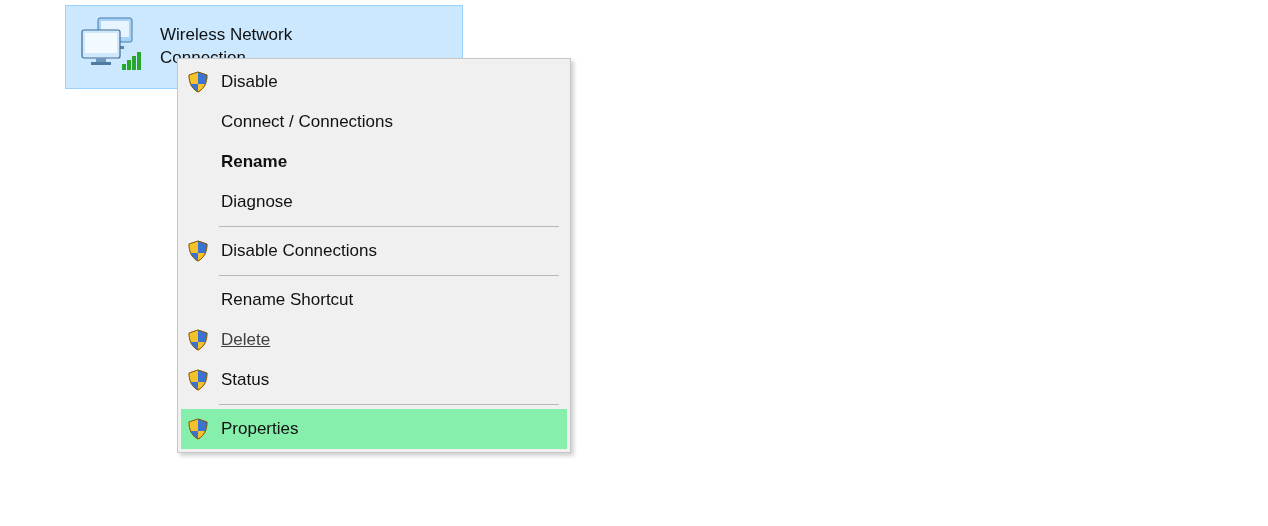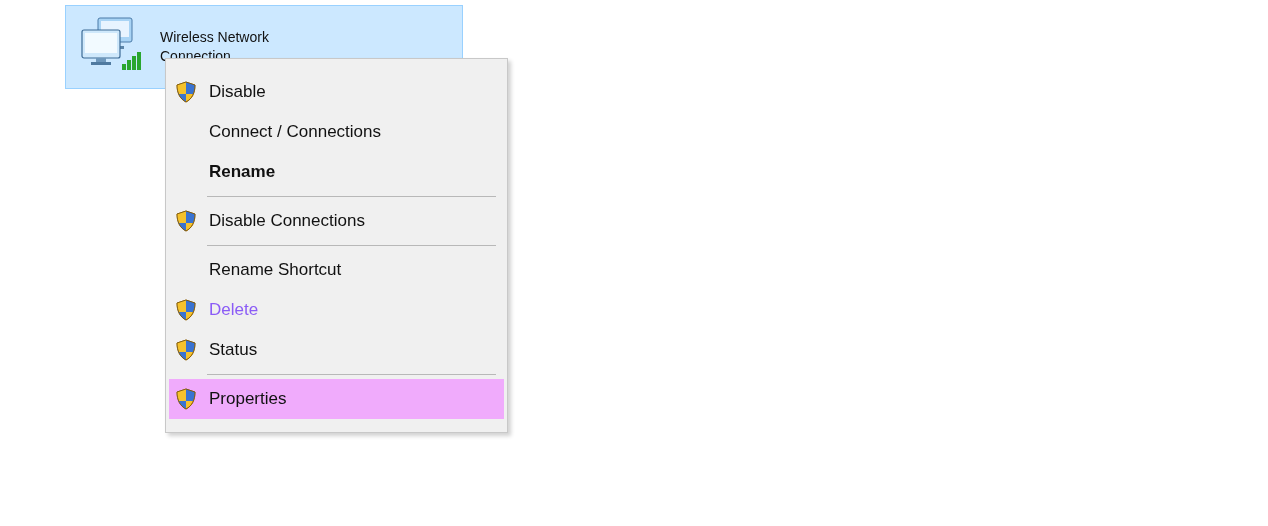--- a/index.html
+++ b/index.html
@@ -26,44 +26,44 @@
     }
     .network-icon {
       width: 68px;
       height: 62px;
       position: relative;
       flex-shrink: 0;
     }
     .network-label {
       color: #111;
       line-height: 1.35;
-      font-size: 14px;
+      font-size: 17px;
     }
     .context-menu {
       position: absolute;
-      left: 165px;
+      left: 177px;
       top: 58px;
-      width: 343px;
+      width: 394px;
       background: #f0f0f0;
       border: 1px solid #c8c8c8;
       box-shadow: 3px 3px 4px rgba(0,0,0,0.18);
-      padding: 13px 3px;
+      padding: 3px 3px;
     }
     .menu-item {
       display: flex;
       align-items: center;
       height: 40px;
       padding: 0 10px 0 6px;
       gap: 12px;
       color: #111;
       cursor: default;
     }
-    .menu-item.disabled { color: #8b5cf6; }
+    .menu-item.disabled { color: #404040; text-decoration: underline; }
     .menu-item.bold { font-weight: 600; }
-    .menu-item.hovered { background: #f0abfc; }
+    .menu-item.hovered { background: #86efac; }
     .menu-icon-slot {
       width: 22px;
       height: 22px;
       flex-shrink: 0;
       display: flex;
       align-items: center;
       justify-content: center;
     }
     .menu-separator {
       height: 1px;
@@ -126,20 +126,24 @@
   <div class="menu-item">
     <span class="menu-icon-slot"></span>
     <span>Connect / Connections</span>
   </div>
 
   <div class="menu-item bold">
     <span class="menu-icon-slot"></span>
     <span>Rename</span>
   </div>
 
+  <div class="menu-item">
+    <span class="menu-icon-slot"></span>
+    <span>Diagnose</span>
+  </div>
 
   <div class="menu-separator"></div>
 
   <div class="menu-item">
     <span class="menu-icon-slot">
       <svg width="22" height="22" viewBox="0 0 22 22">
           <use href="#shield-shape"></use>
         </svg>
     </span>
     <span>Disable Connections</span>

